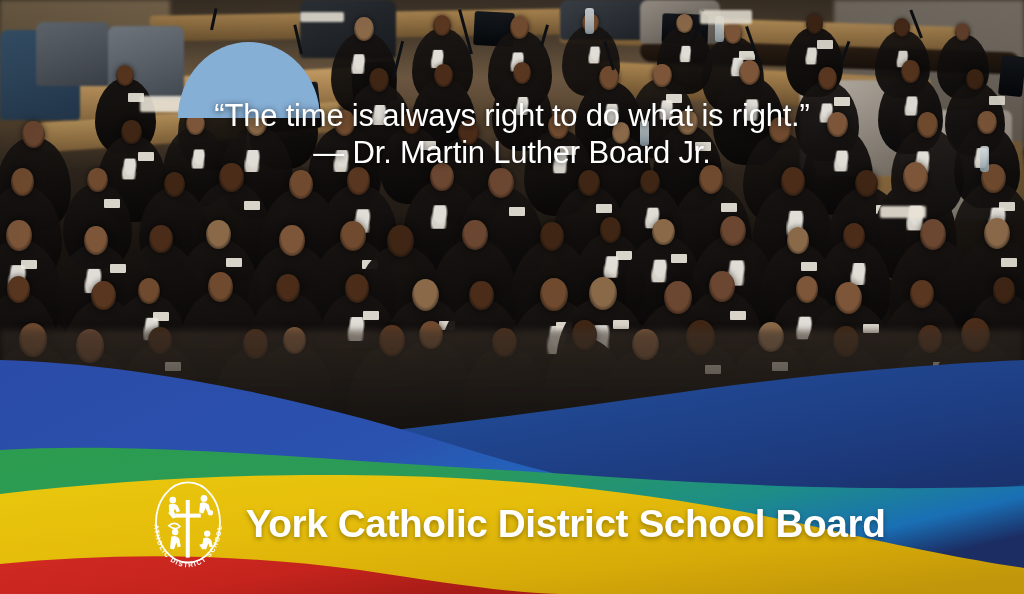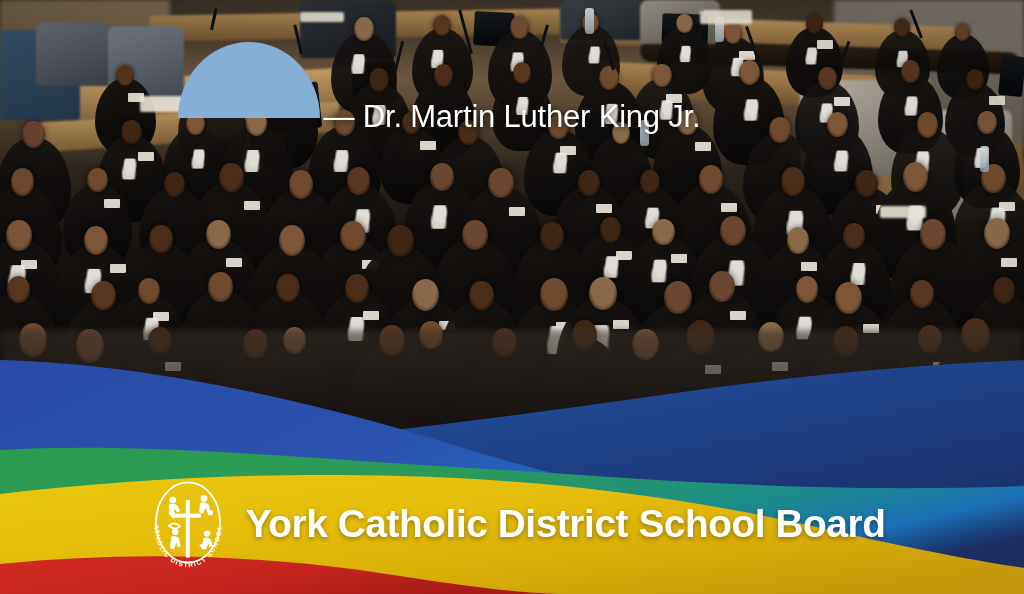--- a/index.html
+++ b/index.html
@@ -540,21 +540,22 @@
       </div>
     <div class="floor"></div>
     <div class="vignette"></div>
   </div>
 
   <div class="dome">
     <div class="dome-shape"></div>
   </div>
 
   <div class="quote-wrap">
-    <div class="quote-attrib">— Dr. Martin Luther King Jr.</div>
+    <div class="quote-line">“The time is always right to do what is right.”</div>
+    <div class="quote-attrib">— Dr. Martin Luther Board Jr.</div>
   </div>
 
 
   <div class="waves">
     <svg viewBox="0 0 1024 240" preserveAspectRatio="none" xmlns="http://www.w3.org/2000/svg">
       <defs>
         <linearGradient id="gBlue" x1="0" y1="0" x2="1" y2="0.5">
           <stop offset="0%" stop-color="#2b4ba8"></stop>
           <stop offset="45%" stop-color="#2a52ae"></stop>
           <stop offset="72%" stop-color="#1f6fc4"></stop>

